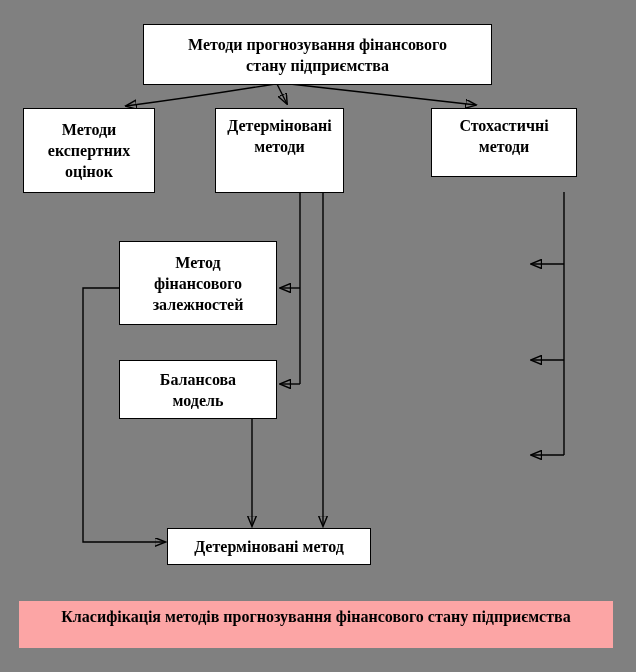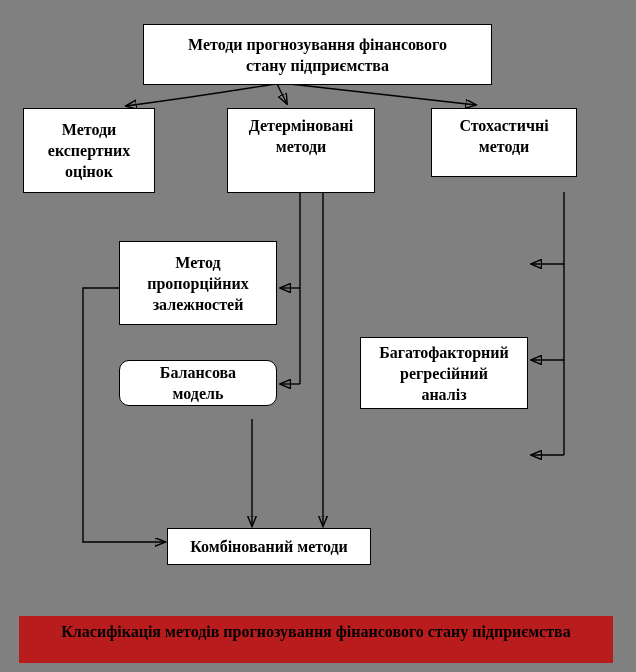--- a/index.html
+++ b/index.html
@@ -30,34 +30,34 @@
     line-height: 21px;
     color: #000000;
     white-space: pre-line;
   }
   .node.v-top {
     align-items: flex-start;
     padding-top: 6px;
   }
   .title-box     { left: 143px; top: 24px;  width: 349px; height: 61px; }
   .expert-box    { left: 23px;  top: 108px; width: 132px; height: 85px; }
-  .determined-box{ left: 227px; top: 108px; width: 148px; height: 85px; }
+  .determined-box{ left: 215px; top: 108px; width: 129px; height: 85px; }
   .stochastic-box{ left: 431px; top: 108px; width: 146px; height: 69px; }
   .proportional-box { left: 119px; top: 241px; width: 158px; height: 84px; }
-  .balance-box      { left: 119px; top: 360px; width: 158px; height: 46px; border-radius: 10px; }
+  .balance-box      { left: 119px; top: 360px; width: 158px; height: 59px; }
   .simple-box       { left: 360px; top: 240px; width: 168px; height: 61px; }
   .multifactor-box  { left: 360px; top: 337px; width: 168px; height: 72px; }
   .autoregr-box     { left: 360px; top: 443px; width: 168px; height: 61px; }
   .combined-box     { left: 167px; top: 528px; width: 204px; height: 37px; }
   .caption-strip {
     position: absolute;
-    left: 19px; top: 616px;
+    left: 19px; top: 601px;
     width: 594px; height: 47px;
     box-sizing: border-box;
-    background: #b91c1c;
+    background: #fca5a5;
     color: #000000;
     font-weight: bold;
     font-size: 16px;
     line-height: 21px;
     text-align: center;
     padding-top: 5px;
     white-space: nowrap;
   }
   svg path { stroke: #000000; stroke-width: 1.4; fill: none; }
 </style>
@@ -94,29 +94,26 @@
 експертних
 оцінок</div>
 
   <div class="node determined-box v-top">Детерміновані
 методи</div>
 
   <div class="node stochastic-box v-top">Стохастичні
 методи</div>
 
   <div class="node proportional-box">Метод
-пропорційних
+фінансового
 залежностей</div>
 
   <div class="node balance-box">Балансова
 модель</div>
 
 
-  <div class="node multifactor-box">Багатофакторний
-регресійний
-аналіз</div>
 
 
-  <div class="node combined-box">Комбінований методи</div>
+  <div class="node combined-box">Детерміновані метод</div>
 
   <div class="caption-strip">Класифікація методів прогнозування фінансового стану підприємства</div>
 
 </div>
 
 </body></html>

